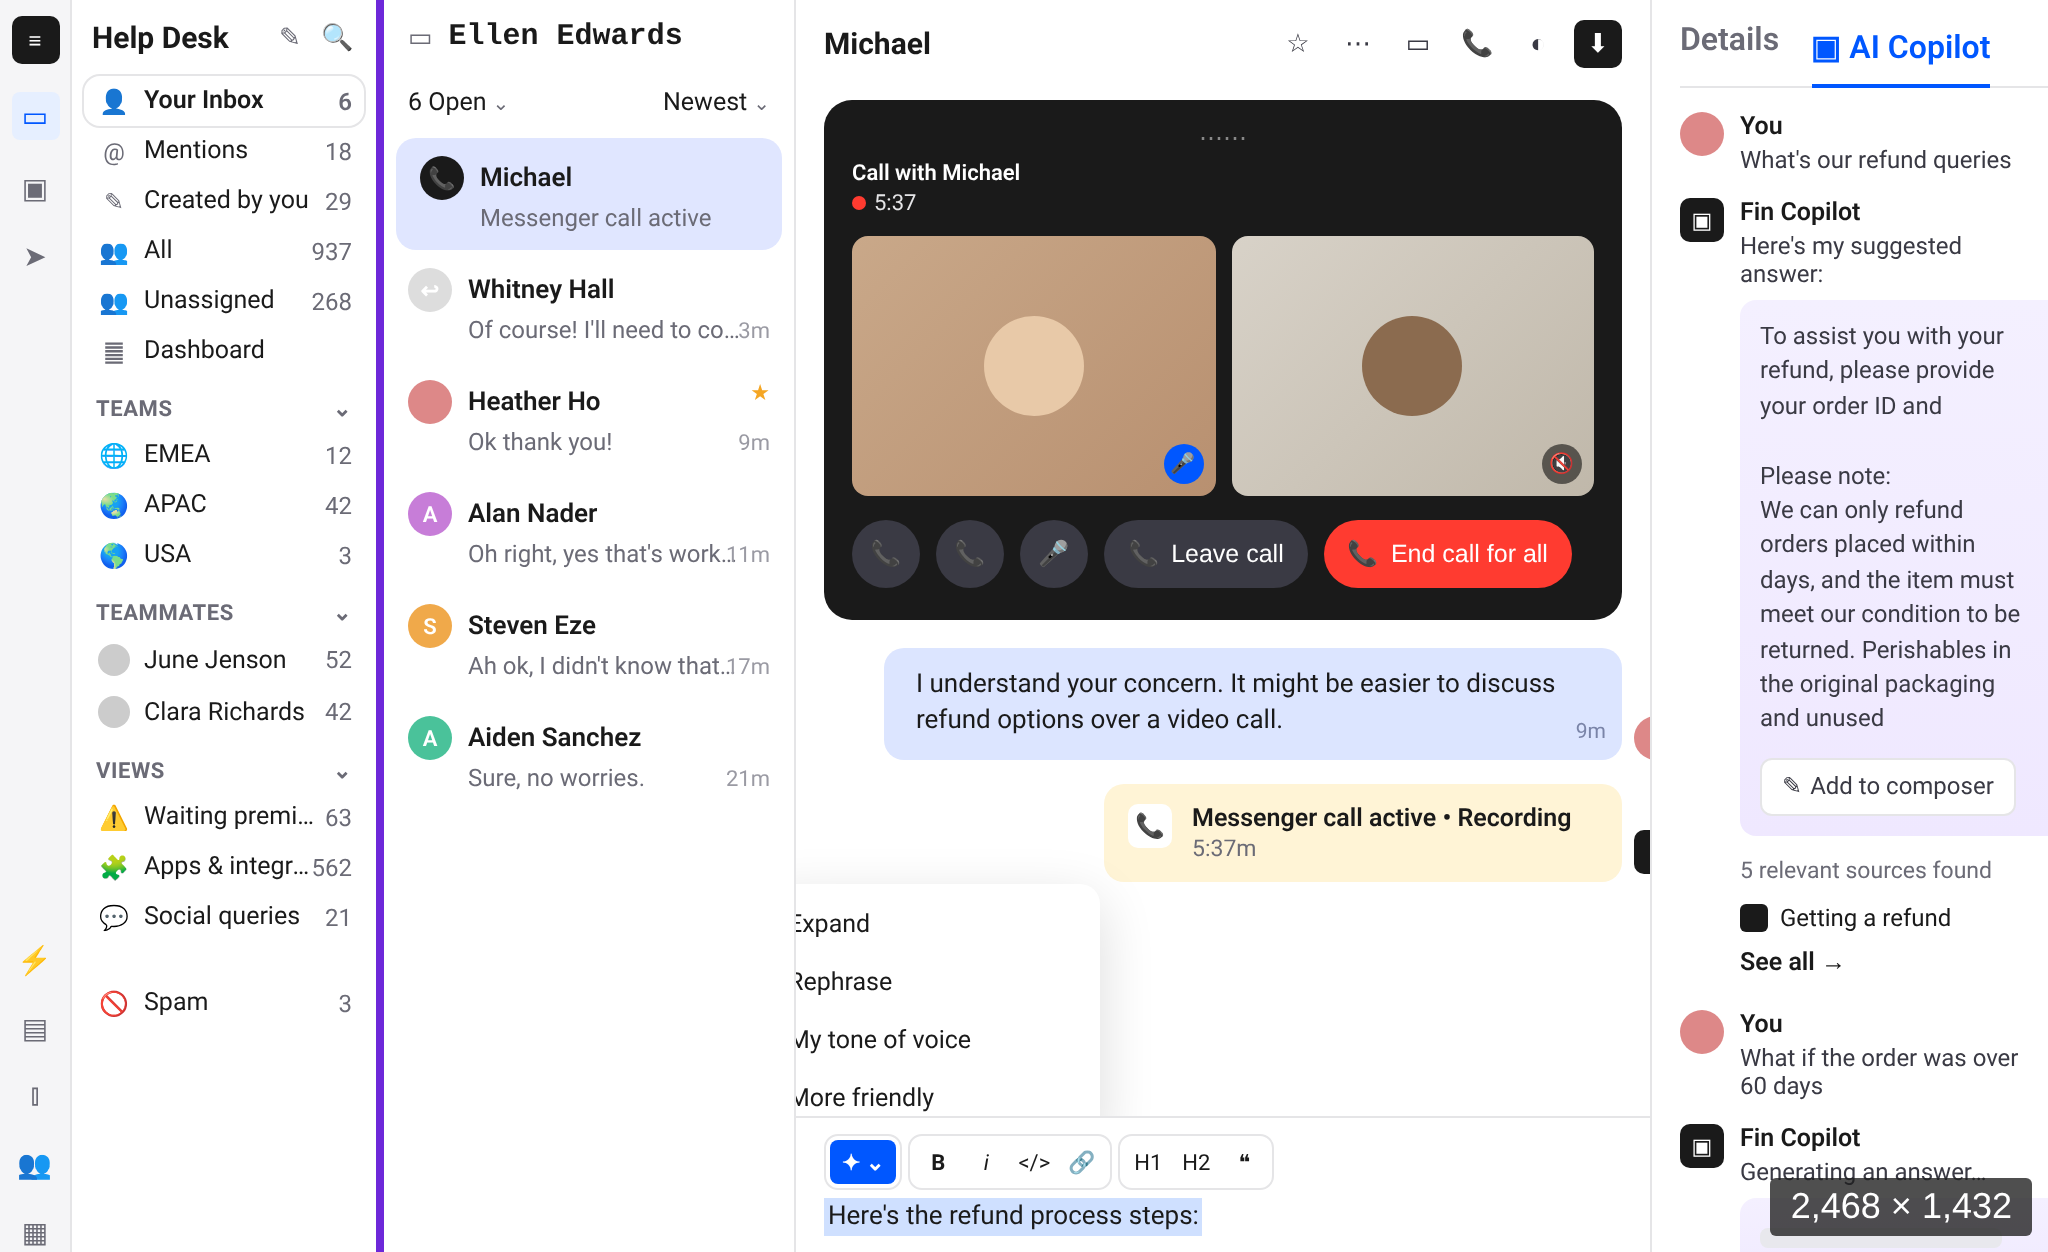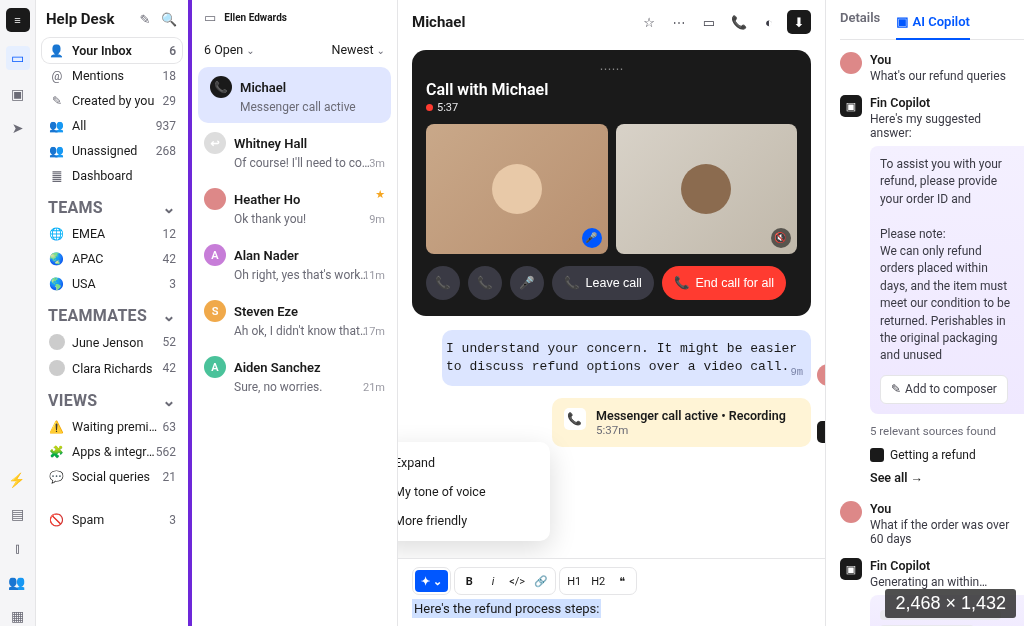--- a/index.html
+++ b/index.html
@@ -13,27 +13,27 @@
 
 .sidebar { width: 156px; border-right: 4px solid #6d28d9; padding: 10px 6px; overflow:hidden; }
 .sidebar .title-row { display:flex; align-items:center; gap:6px; padding:0 4px 10px 4px; }
 .sidebar .title { font-weight:700; font-size:15px; flex:1; }
 .sidebar .iconbtn { width:18px;height:18px;color:#6b6b76; cursor:pointer; display:flex;align-items:center;justify-content:center;}
 .sidebar .item { display:flex; align-items:center; padding:5px 6px; border-radius:8px; cursor:pointer; font-size:12.5px; }
 .sidebar .item.active { background:#fff; box-shadow:0 0 0 1px #e5e5e7; font-weight:600;}
 .sidebar .item .ico { width:18px; display:flex;align-items:center;justify-content:center; margin-right:6px; color:#6b6b76; font-size:12px;}
 .sidebar .item .lbl { flex:1; white-space:nowrap; overflow:hidden; text-overflow:ellipsis;}
 .sidebar .item .cnt { color:#6b6b76; font-size:12px;}
-.sidebar .section { font-size:16px; font-weight:700; color:#6b6b76; letter-spacing:.3px; padding:10px 6px 4px 6px; display:flex; align-items:center;}
+.sidebar .section { font-size:11px; font-weight:700; color:#6b6b76; letter-spacing:.3px; padding:10px 6px 4px 6px; display:flex; align-items:center;}
 .sidebar .section .chev { margin-left:auto; cursor:pointer;}
 .av { width:16px;height:16px;border-radius:50%; background:#ccc; display:inline-block;}
 
 .convlist { width: 206px; border-right:1px solid #e5e5e7; display:flex; flex-direction:column; }
 .convhead { display:flex; align-items:center; padding:10px 12px; gap:8px; border-bottom:1px solid transparent;}
-.convhead .name { font-weight:700; font-size:10px;}
+.convhead .name { font-weight:700; font-size:15px;font-family:Liberation Mono, monospace;}
 .convfilters { display:flex; align-items:center; padding:6px 12px 10px 12px; font-size:12.5px; color:#1a1a1a;}
 .convfilters .left { flex:1; cursor:pointer;}
 .convfilters .right { cursor:pointer;}
 .convfilters .chev { font-size:10px; margin-left:3px; color:#6b6b76;}
 .conv { padding:9px 12px; cursor:pointer; position:relative;}
 .conv.active { background:#e0e6ff; border-radius:10px; margin:0 6px;}
 .conv .row1 { display:flex; align-items:center; gap:8px;}
 .conv .cav { width:22px;height:22px;border-radius:50%; background:#ddd; flex-shrink:0; display:flex;align-items:center;justify-content:center;font-size:11px;color:#fff;font-weight:600;}
 .conv .cname { font-weight:600; font-size:13px;}
 .conv .sub { margin-left:30px; font-size:12px; color:#6b6b76; white-space:nowrap; overflow:hidden; text-overflow:ellipsis; margin-top:2px;}
@@ -43,37 +43,37 @@
 
 .thread { flex:1; display:flex; flex-direction:column; border-right:1px solid #e5e5e7; min-width:0;}
 .threadhead { display:flex; align-items:center; padding:10px 14px; gap:6px;}
 .threadhead .tname { font-weight:700; font-size:15px; flex:1;}
 .threadhead .hbtn { width:24px;height:24px; border-radius:5px; display:flex;align-items:center;justify-content:center; cursor:pointer; color:#3a3a44; font-size:13px;}
 .threadhead .hbtn.dark { background:#1a1a1a; color:#fff;}
 .threadbody { flex:1; position:relative; overflow:hidden; padding:6px 14px 0 14px;}
 
 .callcard { background:#1a1a1a; border-radius:14px; padding:12px 14px 16px 14px; color:#fff; }
 .callcard .dots { text-align:center; color:#888; font-size:12px; margin-bottom:4px;}
-.callcard .ctitle { font-size:16px; font-weight:600;}
+.callcard .ctitle { font-size:11px; font-weight:600;}
 .callcard .ctimer { font-size:11px; color:#e5e5e7; margin-top:2px; display:flex;align-items:center;gap:4px;}
 .callcard .ctimer .rec { width:7px;height:7px;border-radius:50%;background:#ff3b30;display:inline-block;}
 .videos { display:flex; gap:8px; margin-top:10px;}
 .vid { flex:1; aspect-ratio:1.4/1; background:linear-gradient(135deg,#c9a889,#b89070); border-radius:8px; position:relative; overflow:hidden;}
 .vid.v2 { background:linear-gradient(135deg,#d8d2c8,#c0b8aa);}
 .vid .person { position:absolute; inset:0; display:flex;align-items:center;justify-content:center;}
 .vid .head { width:50px;height:50px;border-radius:50%;background:#e8c9a8;}
 .vid .mic { position:absolute; right:6px; bottom:6px; width:20px;height:20px;border-radius:50%;background:rgba(0,0,0,.55);display:flex;align-items:center;justify-content:center;font-size:10px;}
 .vid .mic.blue { background:#0057ff;}
 .callbtns { display:flex; gap:8px; margin-top:12px; align-items:center;}
 .cbtn { height:34px; border-radius:17px; background:#3a3a44; color:#fff; display:flex;align-items:center;justify-content:center; padding:0 12px; font-size:12.5px; cursor:pointer; border:none;}
 .cbtn.round { width:34px; padding:0;}
 .cbtn.leave { background:#3a3a44; gap:6px;}
 .cbtn.end { background:#ff3b30; gap:6px;}
 
-.msg { background:#dce5ff; color:#1a1a1a; padding:10px 4px; border-radius:10px; margin-top:14px; margin-left:30px; position:relative; font-size:13px; line-height:1.4;font-family:Liberation Mono, monospace;}
+.msg { background:#dce5ff; color:#1a1a1a; padding:10px 16px; border-radius:10px; margin-top:14px; margin-left:30px; position:relative; font-size:13px; line-height:1.4;}
 .msg .mtime { position:absolute; right:8px; bottom:6px; font-size:10.5px; color:#7a84a8;}
 .msgav { width:22px;height:22px;border-radius:50%;background:#d88;position:absolute;right:-28px;bottom:0;}
 
 .callbanner { background:#fff4d6; border-radius:10px; padding:10px 12px; margin-top:12px; margin-left:140px; display:flex; gap:10px; align-items:flex-start; position:relative;}
 .callbanner .ic { width:22px;height:22px;border-radius:5px;background:#fff;display:flex;align-items:center;justify-content:center;font-size:12px;}
 .callbanner .bt { font-weight:600; font-size:12.5px;}
 .callbanner .bs { font-size:11.5px; color:#6b6b76;}
 .callbanner .bav { position:absolute; right:-28px; bottom:4px; width:22px;height:22px;border-radius:5px;background:#1a1a1a;color:#fff;display:flex;align-items:center;justify-content:center;font-size:10px;}
 
 .aimenu { position:absolute; left:-20px; top:398px; width:172px; background:#fff; border-radius:10px; box-shadow:0 8px 28px rgba(0,0,0,.14); padding:6px; z-index:20;}
@@ -81,21 +81,21 @@
 
 .composer { border-top:1px solid #e5e5e7; padding:8px 14px 10px 14px; }
 .toolbar { display:flex; gap:3px; align-items:center; margin-bottom:6px;}
 .tgroup { display:flex; border:1px solid #e5e5e7; border-radius:7px; padding:2px;}
 .tbtn { width:24px;height:22px;display:flex;align-items:center;justify-content:center;font-size:11px;cursor:pointer;border-radius:4px;}
 .tbtn.ai { background:#0057ff; color:#fff; font-weight:700; padding:0 6px; width:auto;}
 .compose-text { font-size:13px; background:#cfe0ff; padding:2px 2px; display:inline;}
 
 .copilot { width:198px; padding:10px 0 10px 14px; overflow:hidden; font-size:12.5px;}
 .cptabs { display:flex; gap:16px; padding-bottom:8px; border-bottom:1px solid #e5e5e7; margin-bottom:12px;}
-.cptab { font-size:13px; font-weight:600; color:#6b6b76; cursor:pointer; padding-bottom:6px; display:flex;align-items:center;gap:4px;}
+.cptab { font-size:16px; font-weight:600; color:#6b6b76; cursor:pointer; padding-bottom:6px; display:flex;align-items:center;gap:4px;}
 .cptab.active { color:#0057ff; border-bottom:2px solid #0057ff; margin-bottom:-9px;}
 .cpmsg { display:flex; gap:8px; margin-bottom:12px;}
 .cpav { width:22px;height:22px;border-radius:50%;background:#d88;flex-shrink:0;}
 .cpav.fin { background:#1a1a1a; border-radius:5px; color:#fff;display:flex;align-items:center;justify-content:center;font-size:11px;}
 .cpname { font-weight:600; font-size:12.5px;}
 .cptext { font-size:12px; color:#3a3a44; margin-top:2px;}
 .cpanswer { background:linear-gradient(180deg,#f4f0ff,#efe8ff); border-radius:8px 0 0 8px; padding:10px 10px; margin-top:6px; font-size:12px; line-height:1.45; color:#3a3a44;}
 .cpanswer .addbtn { background:#fff; border:1px solid #e5e5e7; border-radius:6px; padding:5px 10px; font-size:12px; margin-top:10px; cursor:pointer; display:inline-flex;align-items:center;gap:4px;}
 .cpsources { font-size:11.5px; color:#6b6b76; margin:10px 0 6px 0;}
 .cpsrc { font-size:12px; padding:4px 0; display:flex;align-items:center;gap:6px;}
@@ -349,20 +349,21 @@
         <div class="ic">📞</div>
         <div>
           <div class="bt">Messenger call active • Recording</div>
           <div class="bs">5:37m</div>
         </div>
         <div class="bav">≡</div>
       </div>
 
       <div class="aimenu" id="aimenu">
           <div class="op">Expand</div>
+          <div class="op">Rephrase</div>
           <div class="op">My tone of voice</div>
           <div class="op">More friendly</div>
         </div>
     </div>
 
     <div class="composer">
       <div class="toolbar">
         <div class="tgroup">
           <span class="tbtn ai">✦ ⌄</span>
         </div>
@@ -429,21 +430,21 @@
       <div>
         <div class="cpname">You</div>
         <div class="cptext">What if the order was over 60 days</div>
       </div>
     </div>
 
     <div class="cpmsg">
       <div class="cpav fin">▣</div>
       <div style="flex:1">
         <div class="cpname">Fin Copilot</div>
-        <div class="cptext">Generating an within…</div>
+        <div class="cptext">Generating an answer…</div>
         <div class="cpanswer">
           <div class="skel" style="width:90%"></div>
           <div class="skel" style="width:70%"></div>
         </div>
 
       </div>
     </div>
   </div>
 
 </div>

